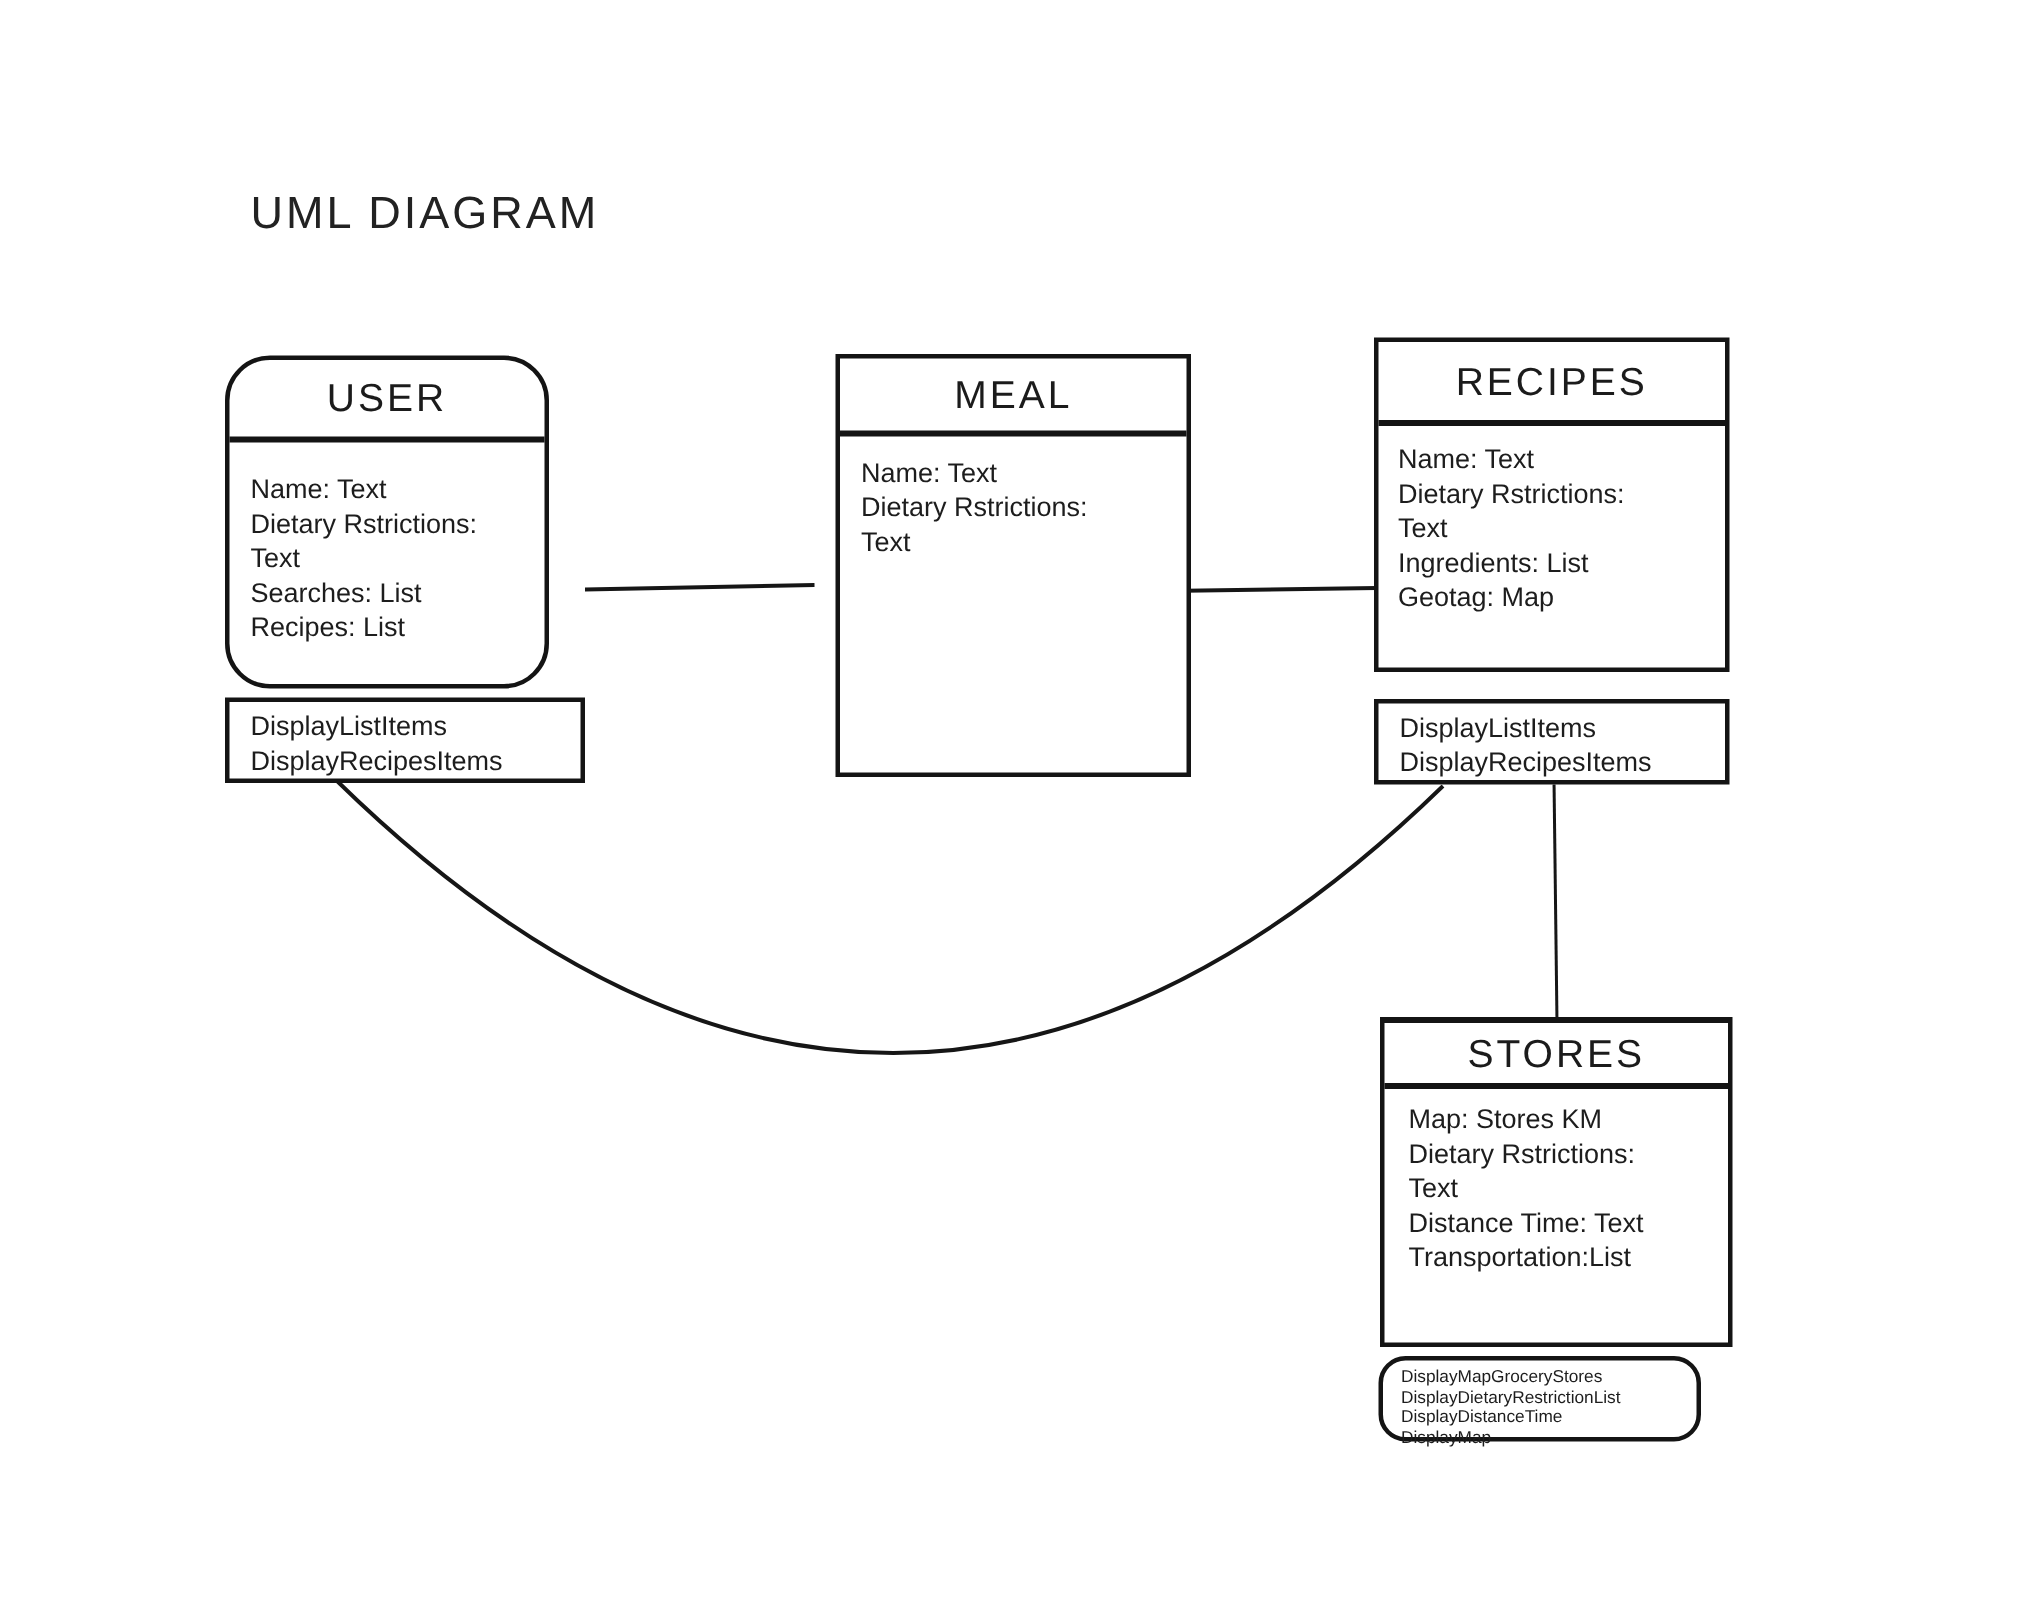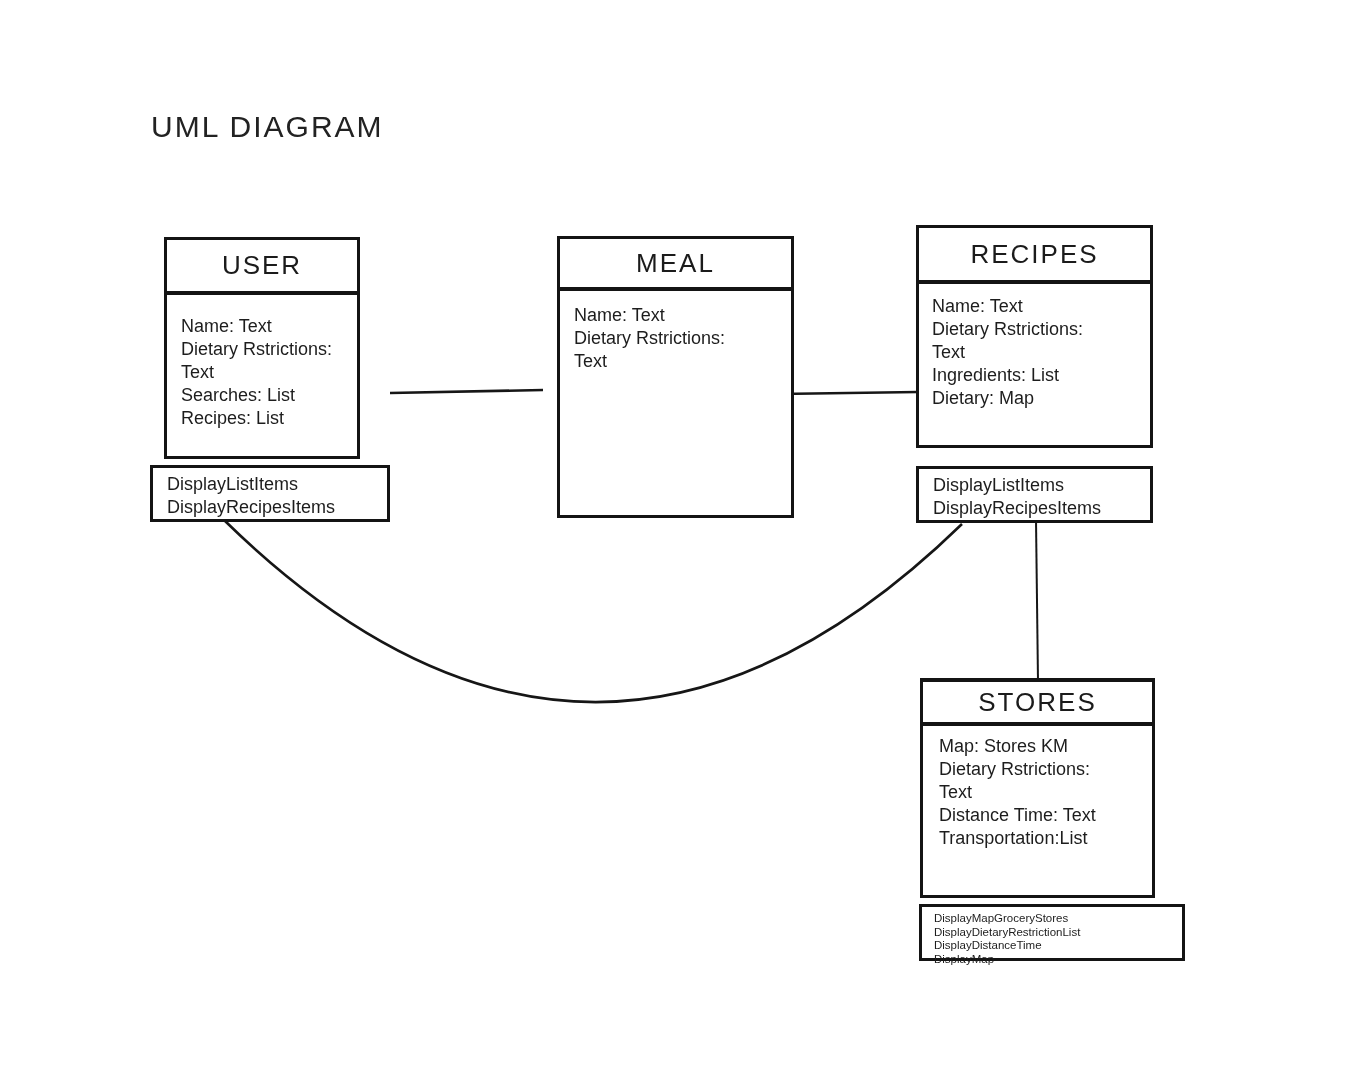--- a/index.html
+++ b/index.html
@@ -7,21 +7,21 @@
     width:1347px;height:1072px;
     background:#ffffff;
     font-family:"Liberation Sans", sans-serif;
     color:#1d1d1d;
     overflow:hidden;
   }
   .canvas{position:relative;width:1347px;height:1072px;background:#ffffff;}
 
   .title{
     position:absolute;left:151px;top:110px;
-    margin:0;
+    margin:16px;
     font-size:30px;font-weight:400;letter-spacing:2px;
     color:#222222;
   }
 
   .connectors{position:absolute;left:0;top:0;width:1347px;height:1072px;}
   .connectors path{stroke:#161616;fill:none;}
 
   
   .cls-wrap{
     position:absolute;
@@ -45,43 +45,43 @@
   .cls-methods{
     position:absolute;
     background:#ffffff;
     border:3px solid #141414;
     box-sizing:border-box;
     font-size:18px;line-height:23px;color:#1d1d1d;
     padding:5px 8px 0 14px;
   }
 
   
-  #user-wrap{left:164px;top:237px;width:196px;height:222px;}
+  #user-wrap{left:150px;top:237px;width:216px;height:222px;border-radius:30px;}
   #user-header{height:55px;}
   #user-attrs{padding-top:20px;}
   #user-methods{left:150px;top:465px;width:240px;height:57px;}
 
   
   #meal-wrap{left:541px;top:236px;width:237px;height:282px;margin-left:16px;}
   #meal-header{height:52px;}
   #meal-attrs{padding-top:13px;}
 
   
   #recipes-wrap{left:916px;top:225px;width:237px;height:223px;}
   #recipes-header{height:56px;}
   #recipes-attrs{padding-top:11px;padding-left:13px;}
   #recipes-methods{left:916px;top:466px;width:237px;height:57px;}
 
   
   #stores-wrap{left:920px;top:678px;width:235px;height:220px;border-top-width:4px;}
   #stores-header{height:44px;}
   #stores-attrs{padding-top:9px;padding-left:16px;}
   #stores-methods{
-    left:919px;top:904px;width:266px;height:57px;
-    font-size:11.5px;line-height:13.5px;padding:5px 6px 0 12px;
+    left:919px;top:904px;width:215px;height:57px;
+    font-size:11.5px;line-height:13.5px;padding:5px 6px 0 12px;border-radius:18px;
   }
 </style>
 </head>
 <body>
 
 <div class="canvas">
 
   <h1 class="title">UML DIAGRAM</h1>
 
   <svg class="connectors" viewBox="0 0 1347 1072" xmlns="http://www.w3.org/2000/svg">
@@ -122,21 +122,21 @@
 
   <div class="cls-wrap" id="recipes-wrap">
     <div class="cls-header" id="recipes-header">
       <span class="cls-name">RECIPES</span>
     </div>
     <div class="cls-attrs" id="recipes-attrs">
         <div>Name: Text</div>
         <div>Dietary Rstrictions:</div>
         <div>Text</div>
         <div>Ingredients: List</div>
-        <div>Dietary: Map</div>
+        <div>Geotag: Map</div>
       </div>
   </div>
   <div class="cls-methods" id="recipes-methods">
       <div>DisplayListItems</div>
       <div>DisplayRecipesItems</div>
     </div>
 
   <div class="cls-wrap" id="stores-wrap">
     <div class="cls-header" id="stores-header">
       <span class="cls-name">STORES</span>

